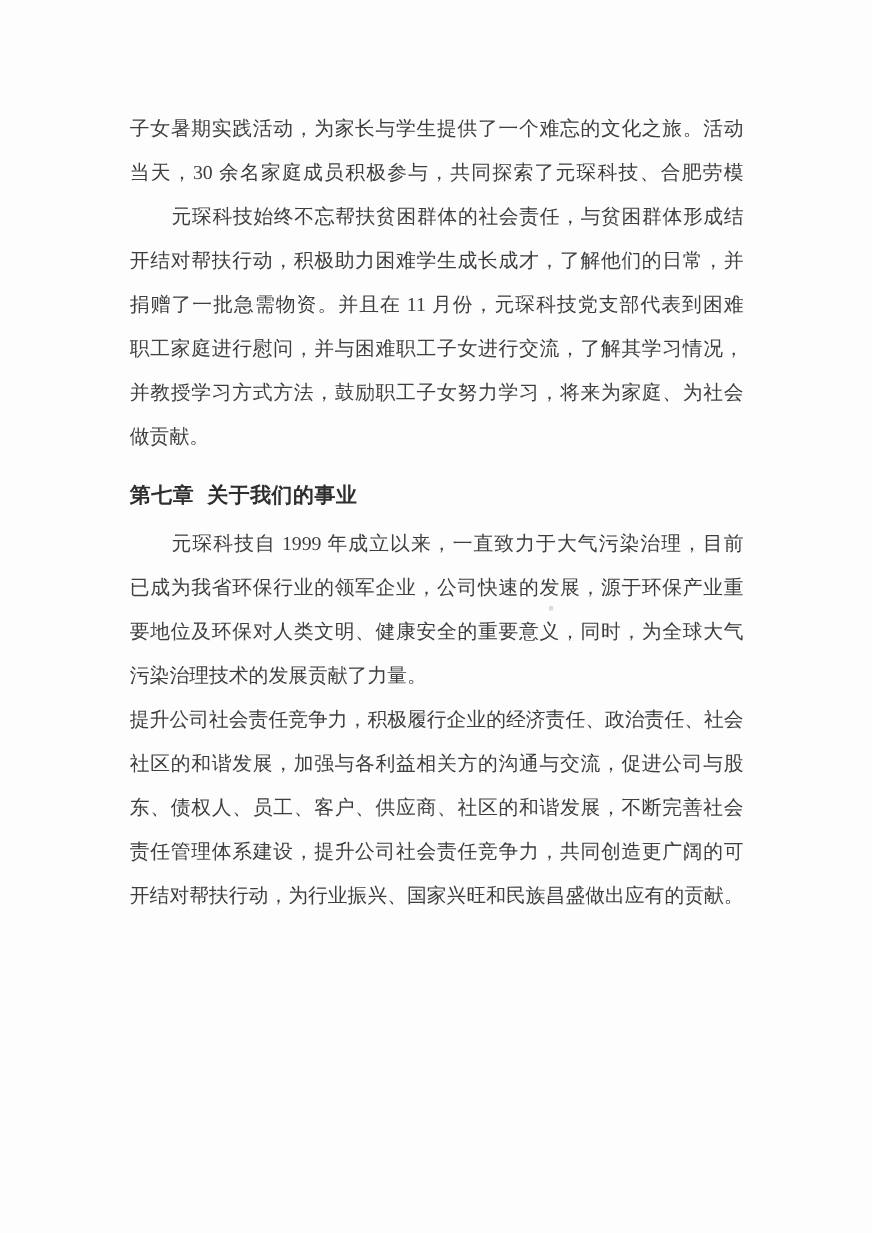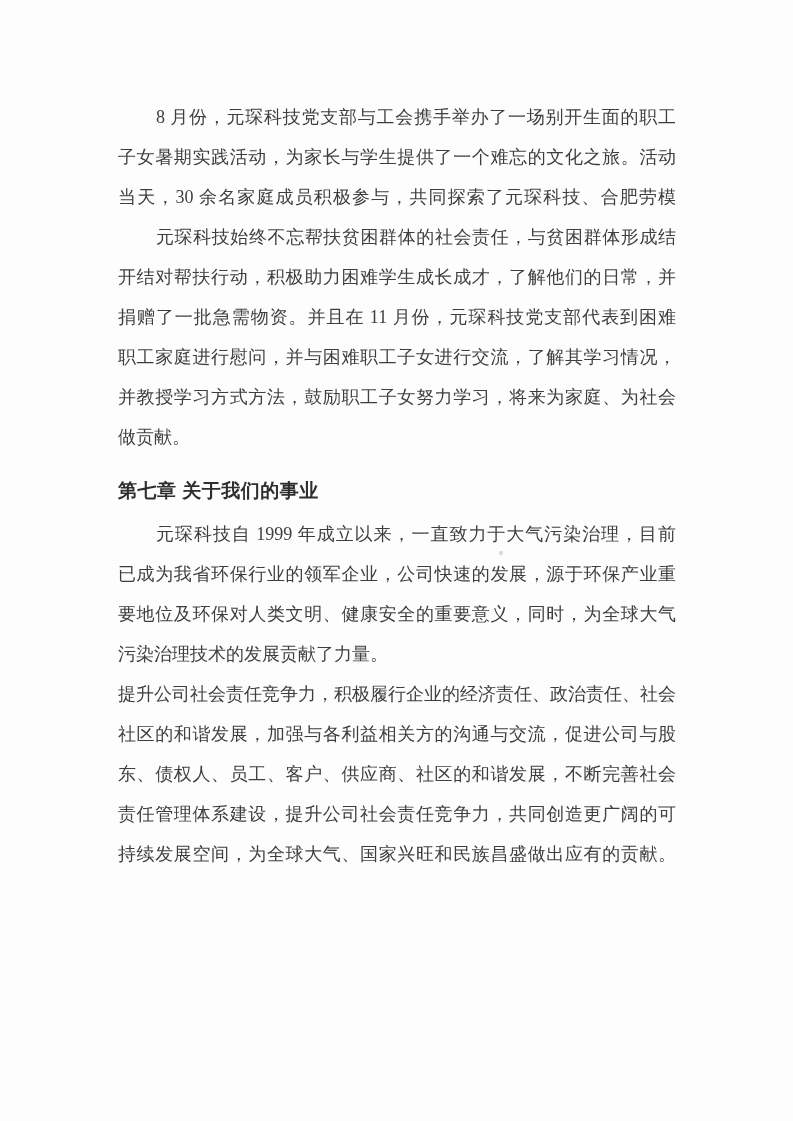--- a/index.html
+++ b/index.html
@@ -45,21 +45,21 @@
     text-indent: 38px;
   }
   .line.short-last {
     text-align-last: left;
   }
   .heading {
     height: 40px;
     line-height: 40px;
     margin-top: 14px;
     margin-bottom: 3px;
-    font-family: Liberation Sans, sans-serif;
+    font-family: Liberation Mono, monospace;
     font-weight: bold;
     font-size: 19px;
     color: #2e2e2e;
     text-align: left;
     letter-spacing: 0.5px;
   }
   .speck {
     position: absolute;
     left: 499px;
     top: 551px;
@@ -68,21 +68,20 @@
     background: #dcdcdc;
     border-radius: 1px;
   }
 </style>
 </head>
 <body>
 
 <div class="page">
   <div class="content" id="document-content">
       <div class="para">
-        <div class="line first">8 月份，元琛科技党支部与工会携手举办了一场别开生面的职工</div>
         <div class="line">子女暑期实践活动，为家长与学生提供了一个难忘的文化之旅。活动</div>
         <div class="line">当天，30 余名家庭成员积极参与，共同探索了元琛科技、合肥劳模</div>
       </div>
       <div class="para">
         <div class="line first">元琛科技始终不忘帮扶贫困群体的社会责任，与贫困群体形成结</div>
         <div class="line">开结对帮扶行动，积极助力困难学生成长成才，了解他们的日常，并</div>
         <div class="line">捐赠了一批急需物资。并且在 11 月份，元琛科技党支部代表到困难</div>
         <div class="line">职工家庭进行慰问，并与困难职工子女进行交流，了解其学习情况，</div>
         <div class="line">并教授学习方式方法，鼓励职工子女努力学习，将来为家庭、为社会</div>
         <div class="line short-last">做贡献。</div>
@@ -92,17 +91,17 @@
         <div class="line first">元琛科技自 1999 年成立以来，一直致力于大气污染治理，目前</div>
         <div class="line">已成为我省环保行业的领军企业，公司快速的发展，源于环保产业重</div>
         <div class="line">要地位及环保对人类文明、健康安全的重要意义，同时，为全球大气</div>
         <div class="line short-last">污染治理技术的发展贡献了力量。</div>
       </div>
       <div class="para">
         <div class="line">提升公司社会责任竞争力，积极履行企业的经济责任、政治责任、社会</div>
         <div class="line">社区的和谐发展，加强与各利益相关方的沟通与交流，促进公司与股</div>
         <div class="line">东、债权人、员工、客户、供应商、社区的和谐发展，不断完善社会</div>
         <div class="line">责任管理体系建设，提升公司社会责任竞争力，共同创造更广阔的可</div>
-        <div class="line">持续发展空间，为全球大气、国家兴旺和民族昌盛做出应有的贡献。</div>
+        <div class="line">开结对帮扶行动，为行业振兴、国家兴旺和民族昌盛做出应有的贡献。</div>
       </div>
     </div>
   <div class="speck"></div>
 </div>
 
 </body></html>

